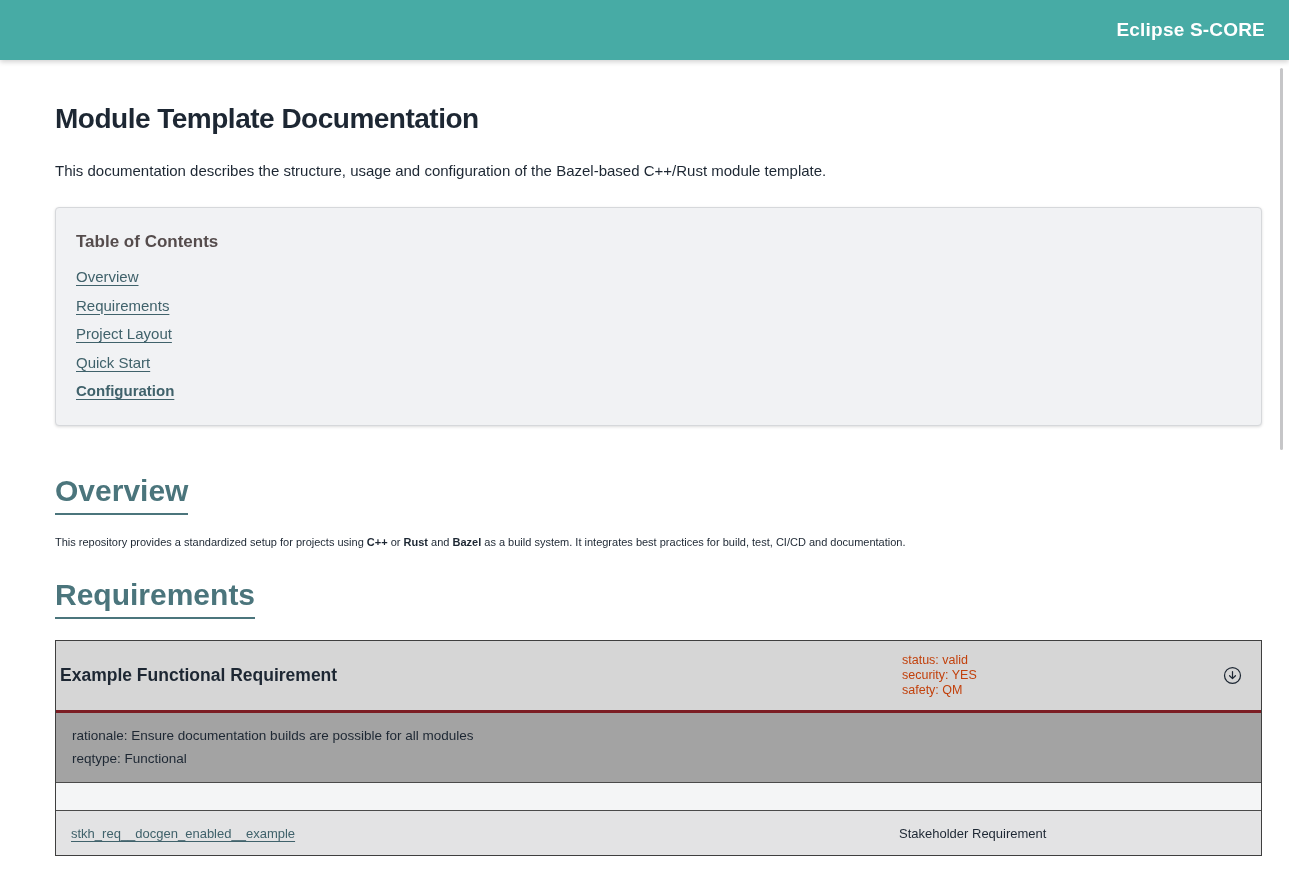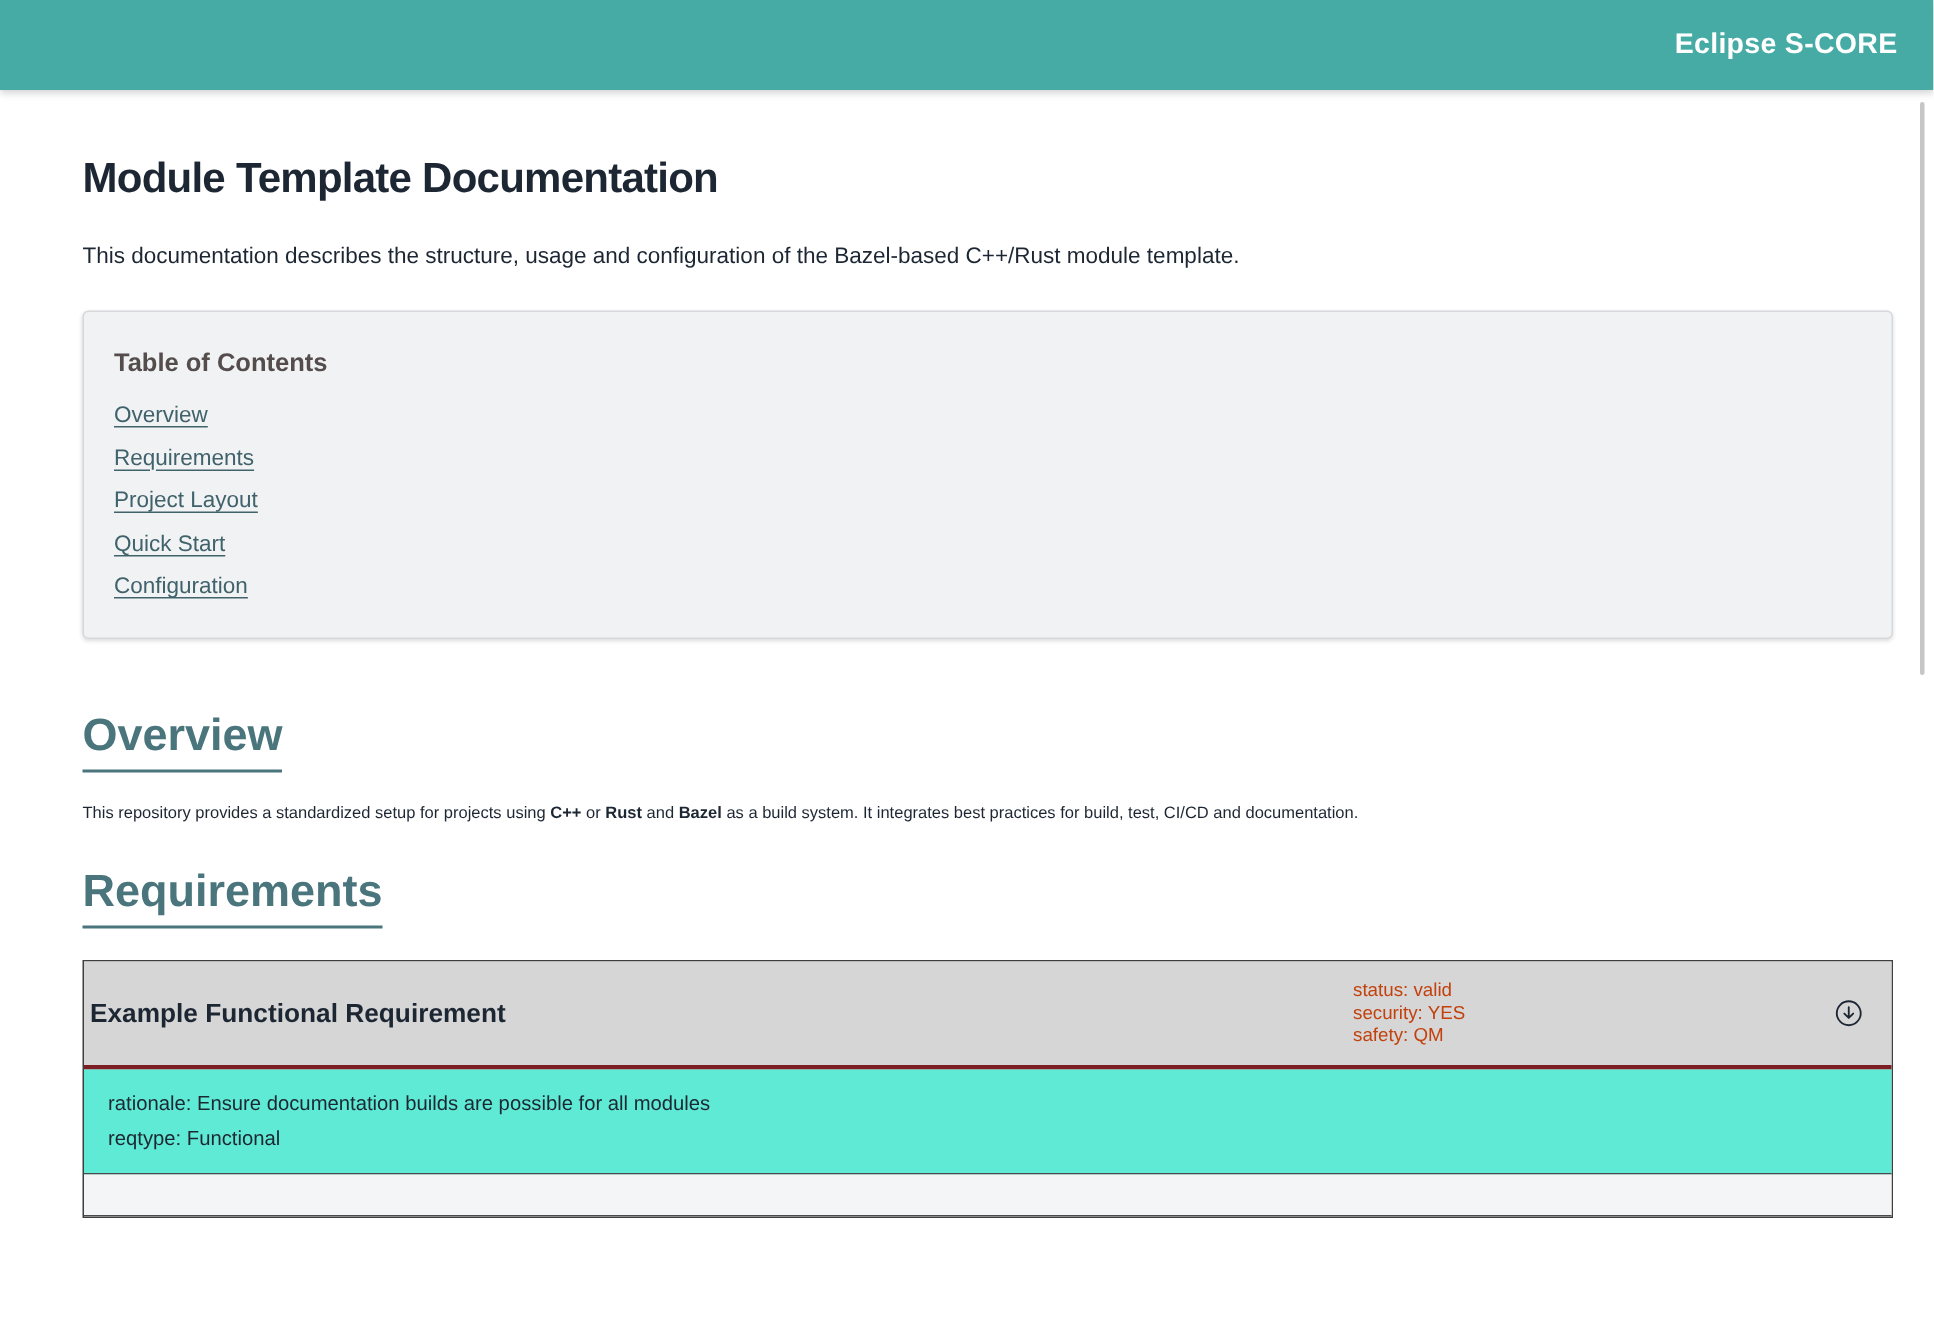--- a/index.html
+++ b/index.html
@@ -67,21 +67,21 @@
   .toc-list { display: flex; flex-direction: column; }
   .toc-link {
     font-size: 15px;
     color: #40626b;
     text-decoration: underline;
     text-underline-offset: 3px;
     margin-bottom: 11.5px;
     align-self: flex-start;
     cursor: pointer;
   }
-  .toc-link:last-child { margin-bottom: 0; }
+  .toc-link:last-child { margin-bottom: 0; font-weight: bold; }
 
   
   h2.section-heading {
     margin-bottom: 21px;
   }
   h2.section-heading .heading-link {
     display: inline-block;
     font-size: 30px;
     font-weight: bold;
     color: #4b757c;
@@ -125,21 +125,21 @@
   .collapse-btn {
     background: none;
     border: none;
     cursor: pointer;
     display: flex;
     align-items: center;
     justify-content: center;
     height: 100%;
   }
   .req-body {
-    background: #5eead4;
+    background: #a3a3a3;
     padding: 15px 4px 16px 16px;
     border-bottom: 1px solid #4a4a4a;
   }
   .req-body p {
     font-size: 13.5px;
     color: #1d2733;
     margin-bottom: 8px;
   }
   .req-body p:last-child { margin-bottom: 0; }
   .req-empty-row {
@@ -235,19 +235,23 @@
         </button>
       </div>
 
       <div class="req-body">
         <p>rationale: Ensure documentation builds are possible for all modules</p>
         <p>reqtype: Functional</p>
       </div>
 
       <div class="req-empty-row"></div>
 
+      <div class="req-link-row">
+        <a class="req-link">stkh_req__docgen_enabled__example</a>
+        <span class="req-link-type">Stakeholder Requirement</span>
+      </div>
 
     </div>
   </div>
 
 </main>
 
 <div class="scrollbar-thumb"></div>
 
 </body></html>

